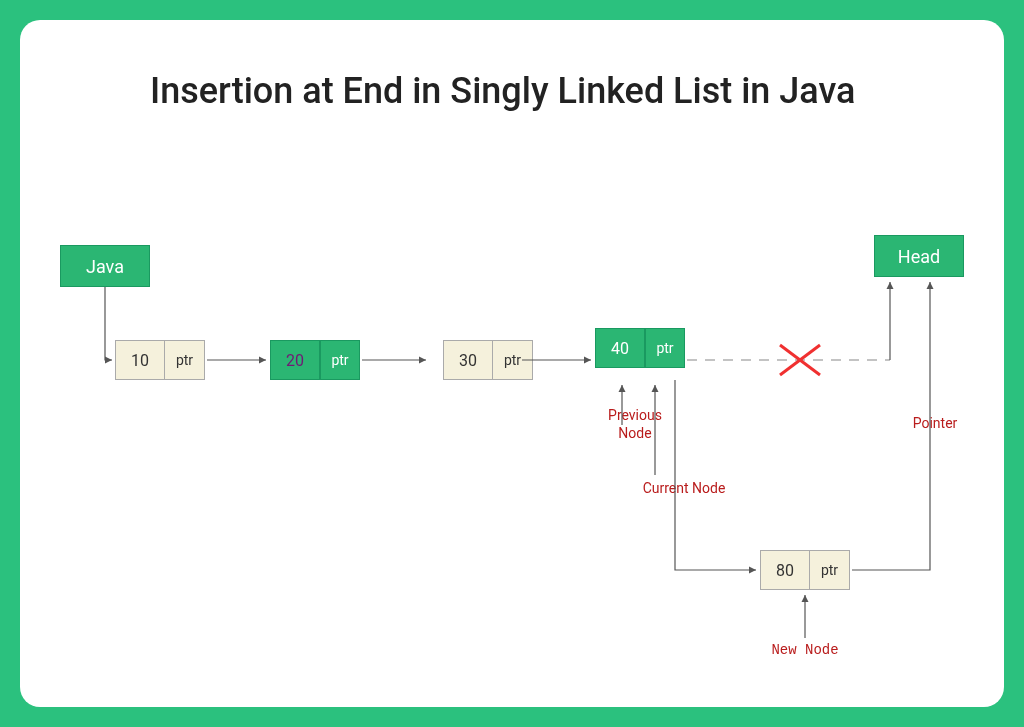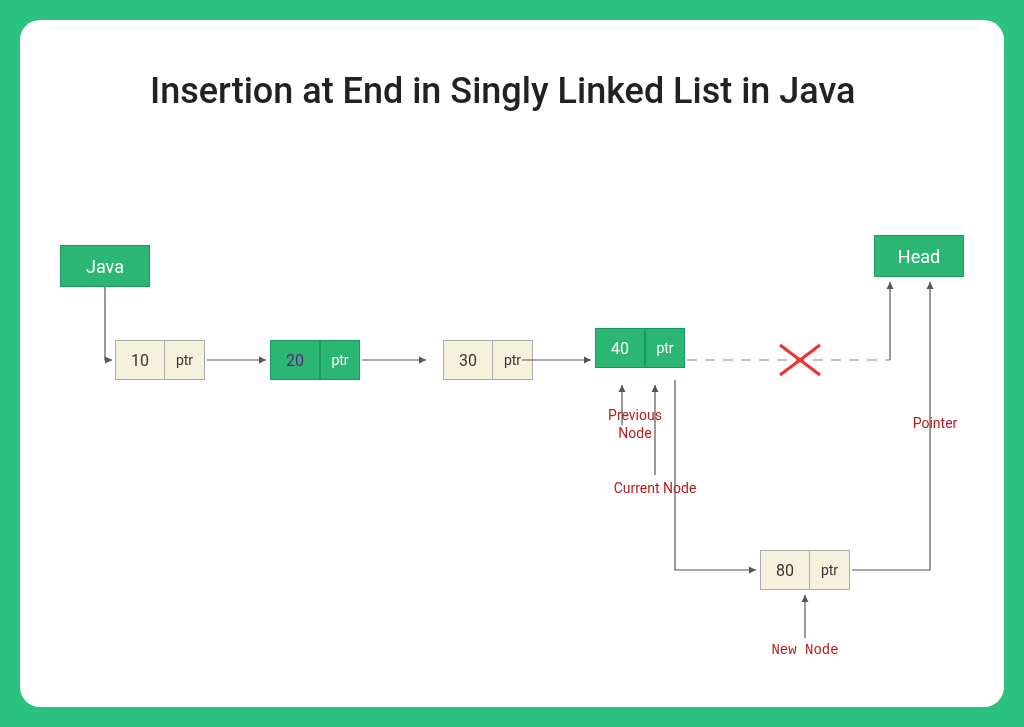--- a/index.html
+++ b/index.html
@@ -123,21 +123,21 @@
       <div class="data">40</div>
       <div class="ptr">ptr</div>
     </div>
 
     <div class="node cream" style="top:530px; left:740px;">
       <div class="data">80</div>
       <div class="ptr">ptr</div>
     </div>
 
     <div class="label" style="top:386px; left:575px; width:80px; line-height:1.3;">Previous Node</div>
-    <div class="label" style="top:460px; left:575px; width:120px;">Current Node</div>
+    <div class="label" style="top:460px; left:604px; width:120px;">Current Node</div>
     <div class="label" style="top:622px; left:740px; width:90px;font-family:Liberation Mono, monospace;">New Node</div>
     <div class="label" style="top:395px; left:880px; width:70px;">Pointer</div>
 
     <svg class="svg-layer" viewBox="0 0 984 687">
       <defs>
         <marker id="arrow" markerWidth="8" markerHeight="8" refX="6" refY="3" orient="auto">
           <path d="M0,0 L6,3 L0,6 Z" fill="#555"></path>
         </marker>
       </defs>
 

